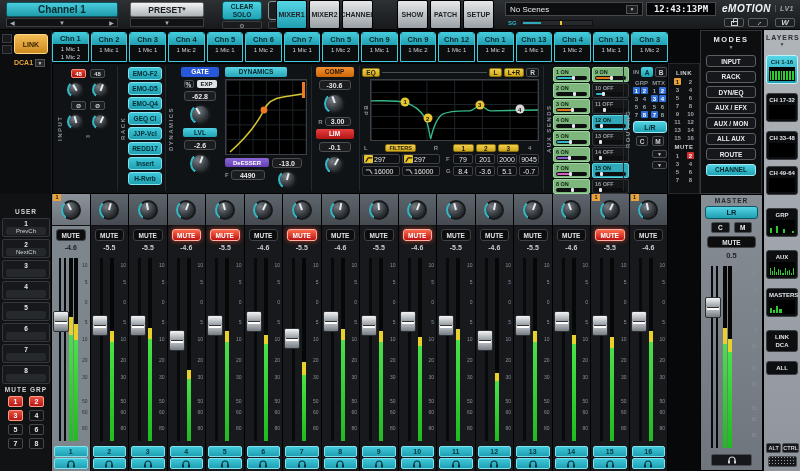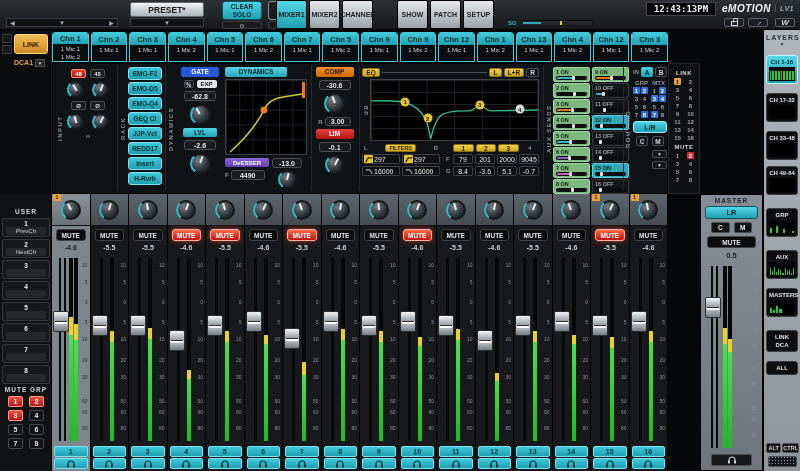--- a/index.html
+++ b/index.html
@@ -169,39 +169,44 @@
   #master-fz { flex:1; position:relative; }
   #master-phones { height:12px; margin:2px 6px 2px; background:#15171a; border:1px solid #4a4e52; border-radius:2px; color:#cfd4d8; display:flex; align-items:center; justify-content:center; }
   #master-phones svg { width:10px; height:8px; }
 </style>
 </head>
 <body>
 
 <div id="stage">
 
   <div id="topbar" class="abs">
+    <div id="chan-select" class="abs cen">Channel 1</div>
     <div id="chan-nav" class="abs">
       <span>◀</span>
       <span>▼</span>
       <span>▶</span>
     </div>
     <div id="preset-btn" class="abs cen">PRESET*</div>
     <div id="preset-dd" class="abs cen">▼</div>
     <div id="clear-solo" class="abs cen tb-btn2">CLEAR SOLO</div>
     <div class="abs cen gearbox" style="left:222px;width:40px;">⚙</div>
     <div id="talk-btn" class="abs cen tb-btn2">TALK</div>
     <div class="abs cen gearbox" style="left:268px;width:38px;">⚙</div>
     <div id="app-tabs" class="abs">
         <div class="apptab active">MIXER1</div>
         <div class="apptab">MIXER2</div>
         <div class="apptab">CHANNEL</div>
         <div class="apptab gap">SHOW</div>
         <div class="apptab">PATCH</div>
         <div class="apptab">SETUP</div>
       </div>
+    <div id="scene-box" class="abs">
+      <span>No Scenes</span>
+      <span id="scene-dd" class="cen">▼</span>
+    </div>
     <div id="clock" class="abs cen">12:43:13PM</div>
     <div id="sg-row" class="abs">
       <span id="sg-label">SG</span>
       <span id="sg-meter">
           <span id="sg-fill"></span>
           <span id="sg-tick"></span>
         </span>
     </div>
     <div id="brand" class="abs">
       <span>eMOTION</span>
@@ -716,20 +721,34 @@
         <span class="rn red">2</span>
         <span class="rn">3</span>
         <span class="rn">4</span>
         <span class="rn">5</span>
         <span class="rn">6</span>
         <span class="rn">7</span>
         <span class="rn">8</span>
       </div>
   </div>
 
+  <div id="modes" class="abs">
+    <div id="modes-title">MODES</div>
+    <div id="modes-caret">▼</div>
+    <div id="modes-list">
+        <div class="mode-btn">INPUT</div>
+        <div class="mode-btn">RACK</div>
+        <div class="mode-btn">DYN/EQ</div>
+        <div class="mode-btn">AUX / EFX</div>
+        <div class="mode-btn">AUX / MON</div>
+        <div class="mode-btn">ALL AUX</div>
+        <div class="mode-btn">ROUTE</div>
+        <div class="mode-btn active">CHANNEL</div>
+      </div>
+  </div>
 
   <div id="layers" class="abs">
     <div id="layers-title">LAYERS</div>
     <div id="layers-caret">▼</div>
     <div id="layers-list">
         <div class="layer act" style="margin-top: 8px;">
           <div class="llab">CH 1-16</div>
           <div class="lmeter">
             <div class="lbar" style="height: 75%;"></div>
             <div class="lbar" style="height: 78%;"></div>

